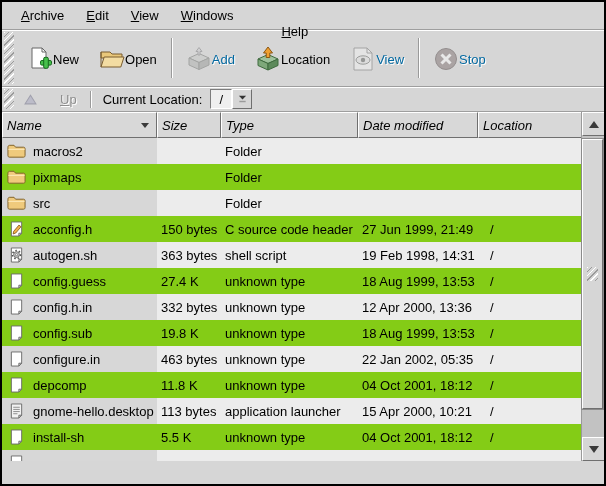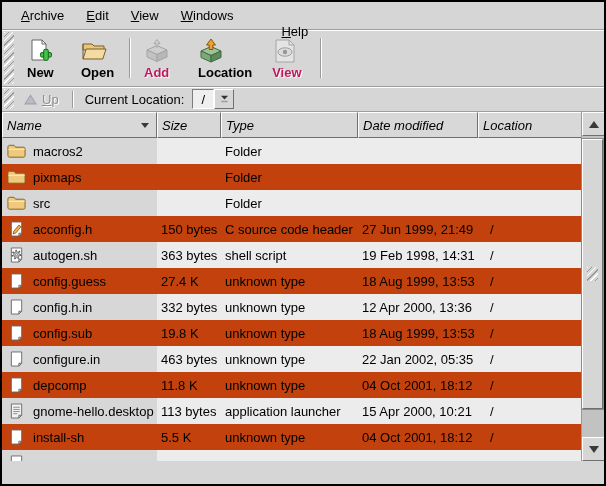--- a/index.html
+++ b/index.html
@@ -12,53 +12,53 @@
   
   .menubar{height:27px; display:flex; align-items:center; padding-left:8px;
     border-bottom:1px solid #9e9e9e; box-shadow:0 1px 0 #ffffff;}
   .menu-item{display:inline-block; padding:0 11px; line-height:26px; cursor:default;}
   .menu-item::first-letter{text-decoration:underline;}
   
   .toolbar{height:56px; display:flex; align-items:center;
     border-bottom:1px solid #9e9e9e; box-shadow:0 1px 0 #ffffff;}
   .handle{width:10px; align-self:stretch; margin:2px 3px 2px 2px;
     background:repeating-linear-gradient(135deg,#ffffff 0 1px,#d6d6d6 1px 3px,#9a9a9a 3px 4px,#d6d6d6 4px 6px);}
-  .tbtn{display:flex; flex-direction:column; align-items:flex-start; justify-content:center;
-    padding:3px 9px 2px 9px; min-width:34px; background:transparent; border:1px solid transparent;font-weight:bold;}
+  .tbtn{display:flex; flex-direction:row; align-items:center; justify-content:center;
+    padding:3px 9px 2px 9px; min-width:34px; background:transparent; border:1px solid transparent;}
   .tbtn .ticon{width:26px; height:26px;}
   .tbtn .ticon svg{width:26px; height:26px; display:block;}
   .tbtn .tlabel{margin-top:1px; line-height:15px;}
   .tbtn.disabled .ticon{filter:grayscale(85%) opacity(.45);}
-  .tbtn.disabled .tlabel{color:#be185d; text-shadow:1px 1px 0 #fff;}
+  .tbtn.disabled .tlabel{color:#0369a1; text-shadow:1px 1px 0 #fff;}
   .vsep{width:1px; height:40px; background:#9a9a9a; box-shadow:1px 0 0 #fff; margin:0 4px;}
   .vsep.short{height:17px; margin:0 6px;}
   
   .locationbar{height:24px; display:flex; align-items:center;
     border-bottom:1px solid #9e9e9e; box-shadow:0 1px 0 #ffffff;}
-  .upbtn{display:flex; align-items:center; gap:5px; padding:1px 7px; color:#8e8e8e; text-shadow:1px 1px 0 #fff;}
+  .upbtn{display:flex; align-items:center; gap:23px; padding:1px 7px; color:#8e8e8e; text-shadow:1px 1px 0 #fff;}
   .upbtn .ulabel::first-letter{text-decoration:underline;}
   .upbtn svg{width:13px;height:11px;opacity:.7;}
   .loclabel{margin:0 8px 0 6px;}
   .combo{display:flex; align-items:stretch; height:20px;}
   .combo-entry{width:20px; background:#efefef; border:1px solid; border-color:#7d7d7d #ffffff #ffffff #7d7d7d;
     display:flex; align-items:center; justify-content:center;}
   .combo-btn{width:18px; background:#d6d6d6; border:1px solid; border-color:#ffffff #6f6f6f #6f6f6f #ffffff;
     display:flex; align-items:center; justify-content:center;}
   .combo-btn svg{width:9px;height:10px;}
   
   .main{position:relative; height:349px; background:#fff;}
   .header-row{display:grid; grid-template-columns:155px 64px 137px 120px 1fr;
     height:26px; margin-right:22px; background:#d8d8d8;font-style:italic;}
   .hcell{background:#d8d8d8; border:1px solid; border-color:#ffffff #6f6f6f #6f6f6f #ffffff;
     display:flex; align-items:center; padding:0 4px; overflow:hidden; white-space:nowrap;}
   .hcell .htext{flex:1;}
   .sorticon{width:0;height:0;border-left:4px solid transparent;border-right:4px solid transparent;
     border-top:5px solid #3a3a3a; margin-right:3px;}
   .list{height:323px; margin-right:22px; overflow:hidden; background:#fff;}
-  .row{display:grid; grid-template-columns:155px 64px 137px 120px 1fr; height:26px; background:#c2410c;}
+  .row{display:grid; grid-template-columns:155px 64px 137px 120px 1fr; height:26px; background:#84cc16;}
   .row.striped .cell{background:#ececec;}
   .row.striped .cell.name{background:#d7d7d7;}
   .cell{display:flex; align-items:center; padding:0 4px; overflow:hidden; white-space:nowrap;}
   .cell.loc{padding-left:12px;}
   .ricon{width:20px; height:20px; margin-right:7px; flex:none; display:flex; align-items:center; justify-content:center;}
   .ricon svg{display:block;}
   
   .scrollbar{position:absolute; top:0; right:0; width:22px; height:349px; background:#c2c2c2;
     border-left:1px solid #9a9a9a;}
   .sbtn{position:absolute; left:0; width:21px; height:22px; background:#d6d6d6;
@@ -145,20 +145,29 @@
           <svg viewBox="0 0 26 26">
             <path d="M4 2h13l5 5v17H4z" fill="#f4f4f4" stroke="#666"></path>
             <path d="M17 2v5h5" fill="none" stroke="#666"></path>
             <ellipse cx="13" cy="14" rx="7" ry="4.2" fill="#dfe6df" stroke="#4a5a4a"></ellipse>
             <circle cx="13" cy="14" r="2.2" fill="#3d4d3d"></circle>
           </svg>
         </span>
       <span class="tlabel">View</span>
     </div>
     <div class="vsep"></div>
+    <div class="tbtn disabled">
+      <span class="ticon">
+          <svg viewBox="0 0 26 26">
+            <circle cx="13" cy="13" r="10.5" fill="#c05050" stroke="#702828"></circle>
+            <path d="M8.5 8.5L17.5 17.5M17.5 8.5L8.5 17.5" stroke="#fff" stroke-width="3"></path>
+          </svg>
+        </span>
+      <span class="tlabel">Stop</span>
+    </div>
   </div>
 
   <div class="locationbar">
     <div class="handle"></div>
     <div class="upbtn">
       <svg viewBox="0 0 12 10">
           <path d="M6 1L11 9H1z" fill="#b2b2c4" stroke="#8a8a9c"></path>
         </svg>
       <span class="ulabel">Up</span>
     </div>

